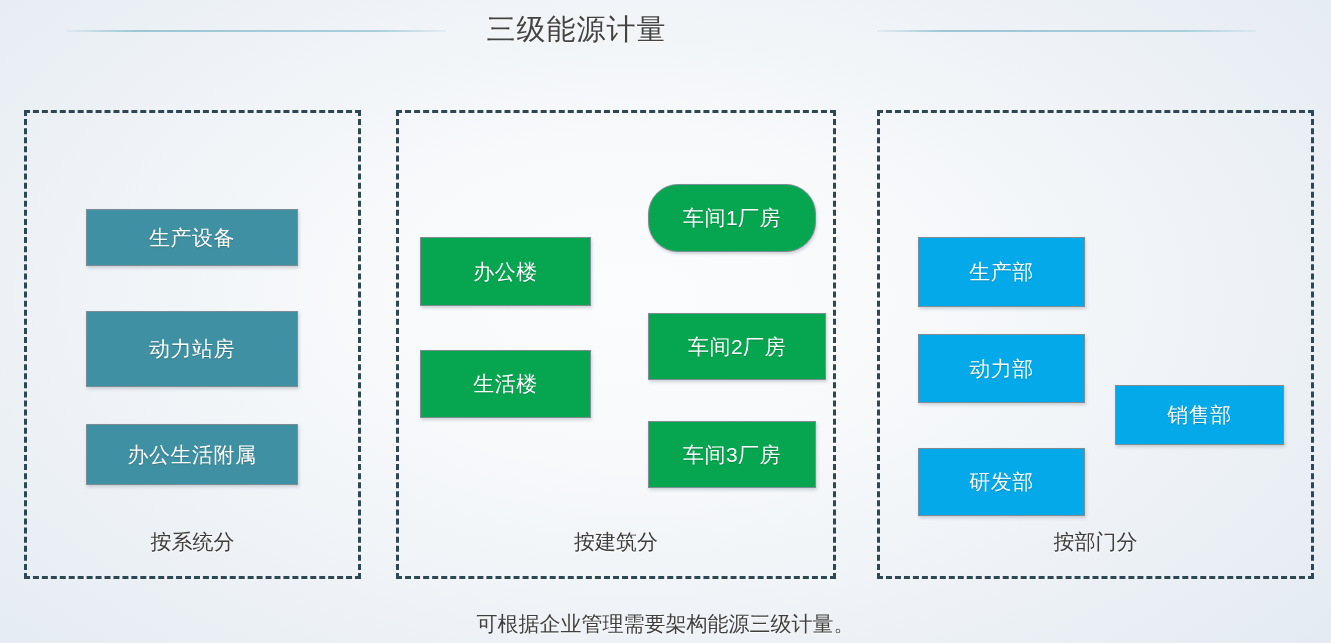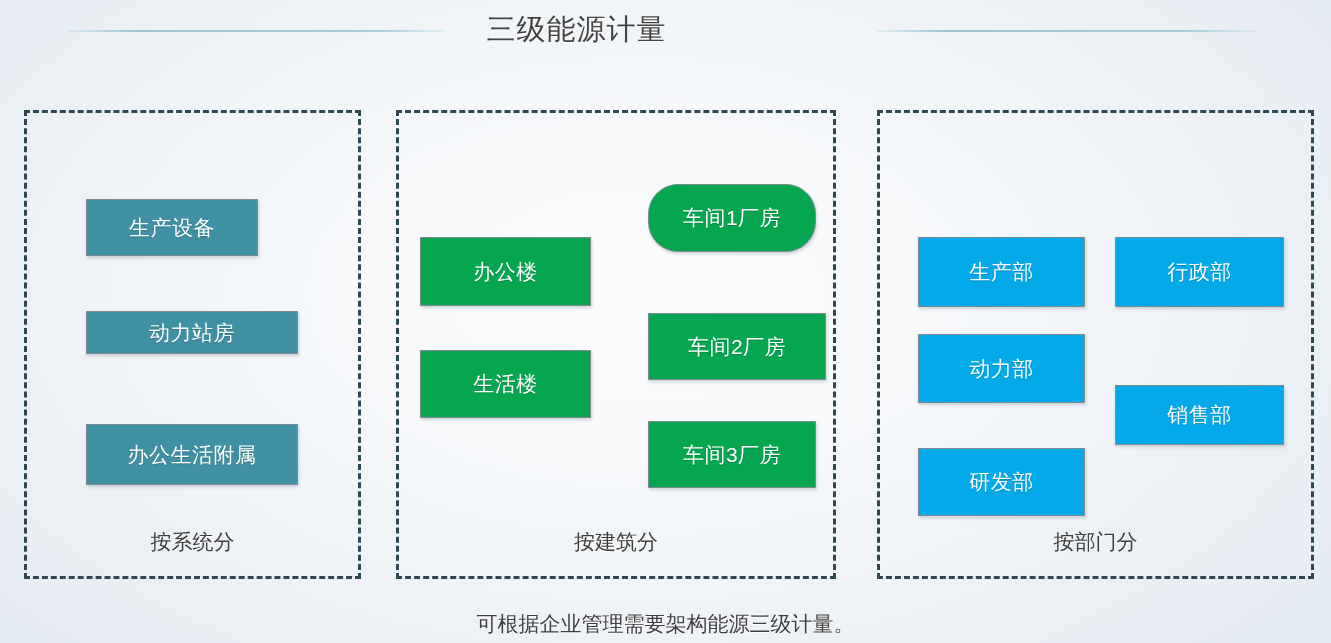--- a/index.html
+++ b/index.html
@@ -104,24 +104,24 @@
 <body>
 
 <div id="canvas">
 
   <div class="title-rule" id="rule-left"></div>
   <div class="title-rule" id="rule-right"></div>
   <div id="page-title">三级能源计量</div>
 
   <div class="panel" id="panel-0">
     <div class="panel-label">按系统分</div>
-  <div class="box teal" style="left: 59px; top: 86px; width: 172px; height: 57px;">
+  <div class="box teal" style="left: 59px; top: 96px; width: 212px; height: 57px;">
         <span>生产设备</span>
       </div>
-      <div class="box teal" style="left: 59px; top: 198px; width: 212px; height: 43px;">
+      <div class="box teal" style="left: 59px; top: 198px; width: 212px; height: 76px;">
         <span>动力站房</span>
       </div>
       <div class="box teal" style="left: 59px; top: 311px; width: 212px; height: 61px;">
         <span>办公生活附属</span>
       </div>
     </div>
 
   <div class="panel" id="panel-1">
     <div class="panel-label">按建筑分</div>
   <div class="box green" style="left: 21px; top: 124px; width: 171px; height: 69px;">
@@ -145,22 +145,19 @@
     <div class="panel-label">按部门分</div>
   <div class="box blue" style="left: 38px; top: 124px; width: 167px; height: 70px;">
         <span>生产部</span>
       </div>
       <div class="box blue" style="left: 38px; top: 221px; width: 167px; height: 69px;">
         <span>动力部</span>
       </div>
       <div class="box blue" style="left: 38px; top: 335px; width: 167px; height: 68px;">
         <span>研发部</span>
       </div>
-      <div class="box blue" style="left: 235px; top: 124px; width: 169px; height: 70px;">
-        <span>行政部</span>
-      </div>
       <div class="box blue" style="left: 235px; top: 272px; width: 169px; height: 60px;">
         <span>销售部</span>
       </div>
     </div>
 
   <div id="caption">可根据企业管理需要架构能源三级计量。</div>
 </div>
 
 </body></html>

